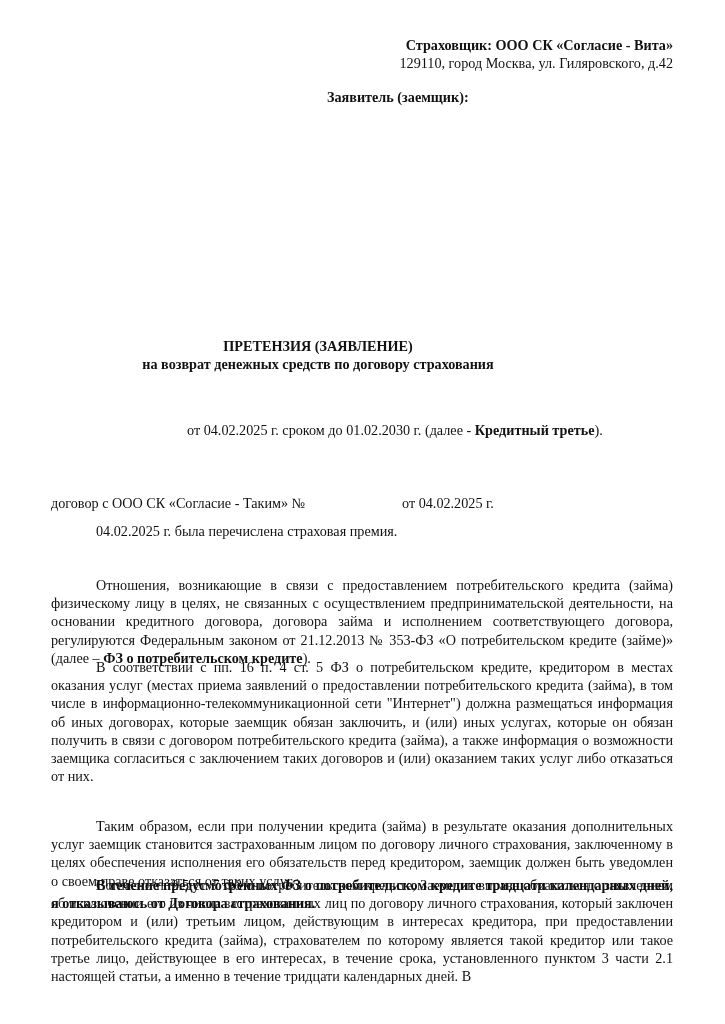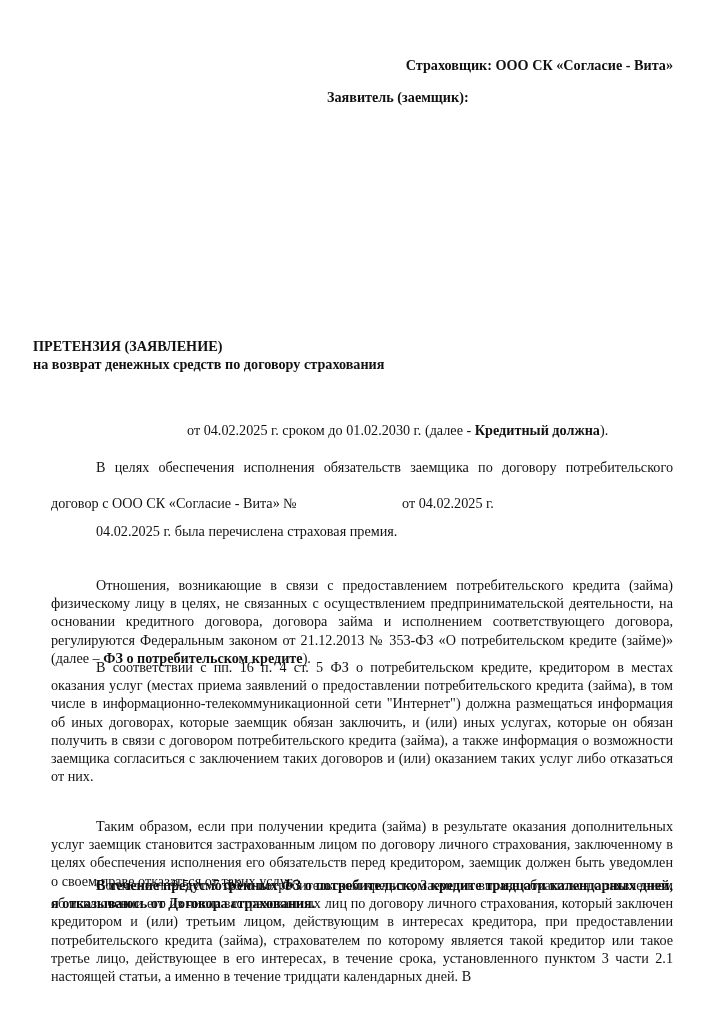--- a/index.html
+++ b/index.html
@@ -23,39 +23,37 @@
       width: 725px;
       height: 1024px;
     }
     .abs { position: absolute; }
     .right-block {
       position: absolute;
       right: 52px;
       top: 36px;
       text-align: right;
       line-height: 18px;
-      margin-top: 20px;
     }
     .right-block .insurer { font-weight: bold; }
     .applicant {
       position: absolute;
       left: 327px;
       top: 88px;
       font-weight: bold;
       text-align: right;
     }
     .title {
       position: absolute;
       left: 0;
       width: 636px;
       top: 337px;
-      text-align: left;
+      text-align: center;
       font-weight: bold;
       line-height: 18px;
-      margin-left: 33px;
     }
     .para {
       position: absolute;
       left: 51px;
       width: 622px;
       text-align: justify;
     }
     .indent { text-indent: 45px; }
     .b { font-weight: bold; }
     .line {
@@ -64,38 +62,38 @@
       text-align-last: justify;
     }
   </style>
 </head>
 <body>
 
 <div class="page">
 
   <div class="right-block">
     <div class="insurer">Страховщик: ООО СК «Согласие - Вита»</div>
+    <div>129110, город Москва, ул. Гиляровского, д.42</div>
   </div>
 
   <div class="applicant">Заявитель (заемщик):</div>
 
   <div class="title">
     <div>ПРЕТЕНЗИЯ (ЗАЯВЛЕНИЕ)</div>
     <div>на возврат денежных средств по договору страхования</div>
   </div>
 
   <div class="abs" style="top:421px; left:187px;">
-    <span>от 04.02.2025 г. сроком до 01.02.2030 г. (далее - </span><span class="b">Кредитный должна</span><span>).</span>
+    <span>от 04.02.2025 г. сроком до 01.02.2030 г. (далее - </span><span class="b">Кредитный третье</span><span>).</span>
   </div>
 
   <div class="para" style="top:458px;">
-    <span class="line" style="padding-left:45px;">В целях обеспечения исполнения обязательств заемщика по договору потребительского</span>
   </div>
   <div class="abs" style="top:494px; left:51px;">
-    <span>договор с ООО СК «Согласие - Вита» №</span>
+    <span>договор с ООО СК «Согласие - Таким» №</span>
   </div>
   <div class="abs" style="top:494px; left:402px;">
     <span>от 04.02.2025 г.</span>
   </div>
 
   <div class="abs" style="top:522px; left:96px;">
     <div>04.02.2025 г. была перечислена страховая премия.</div>
   </div>
 
   <div class="para indent" style="top:576px;"><span>Отношения, возникающие в связи с предоставлением потребительского кредита (займа) физическому лицу в целях, не связанных с осуществлением предпринимательской деятельности, на основании кредитного договора, договора займа и исполнением соответствующего договора, регулируются Федеральным законом от 21.12.2013 № 353-ФЗ «О потребительском кредите (займе)» (далее – </span><span class="b">ФЗ о потребительском кредите</span><span>).</span></div>

